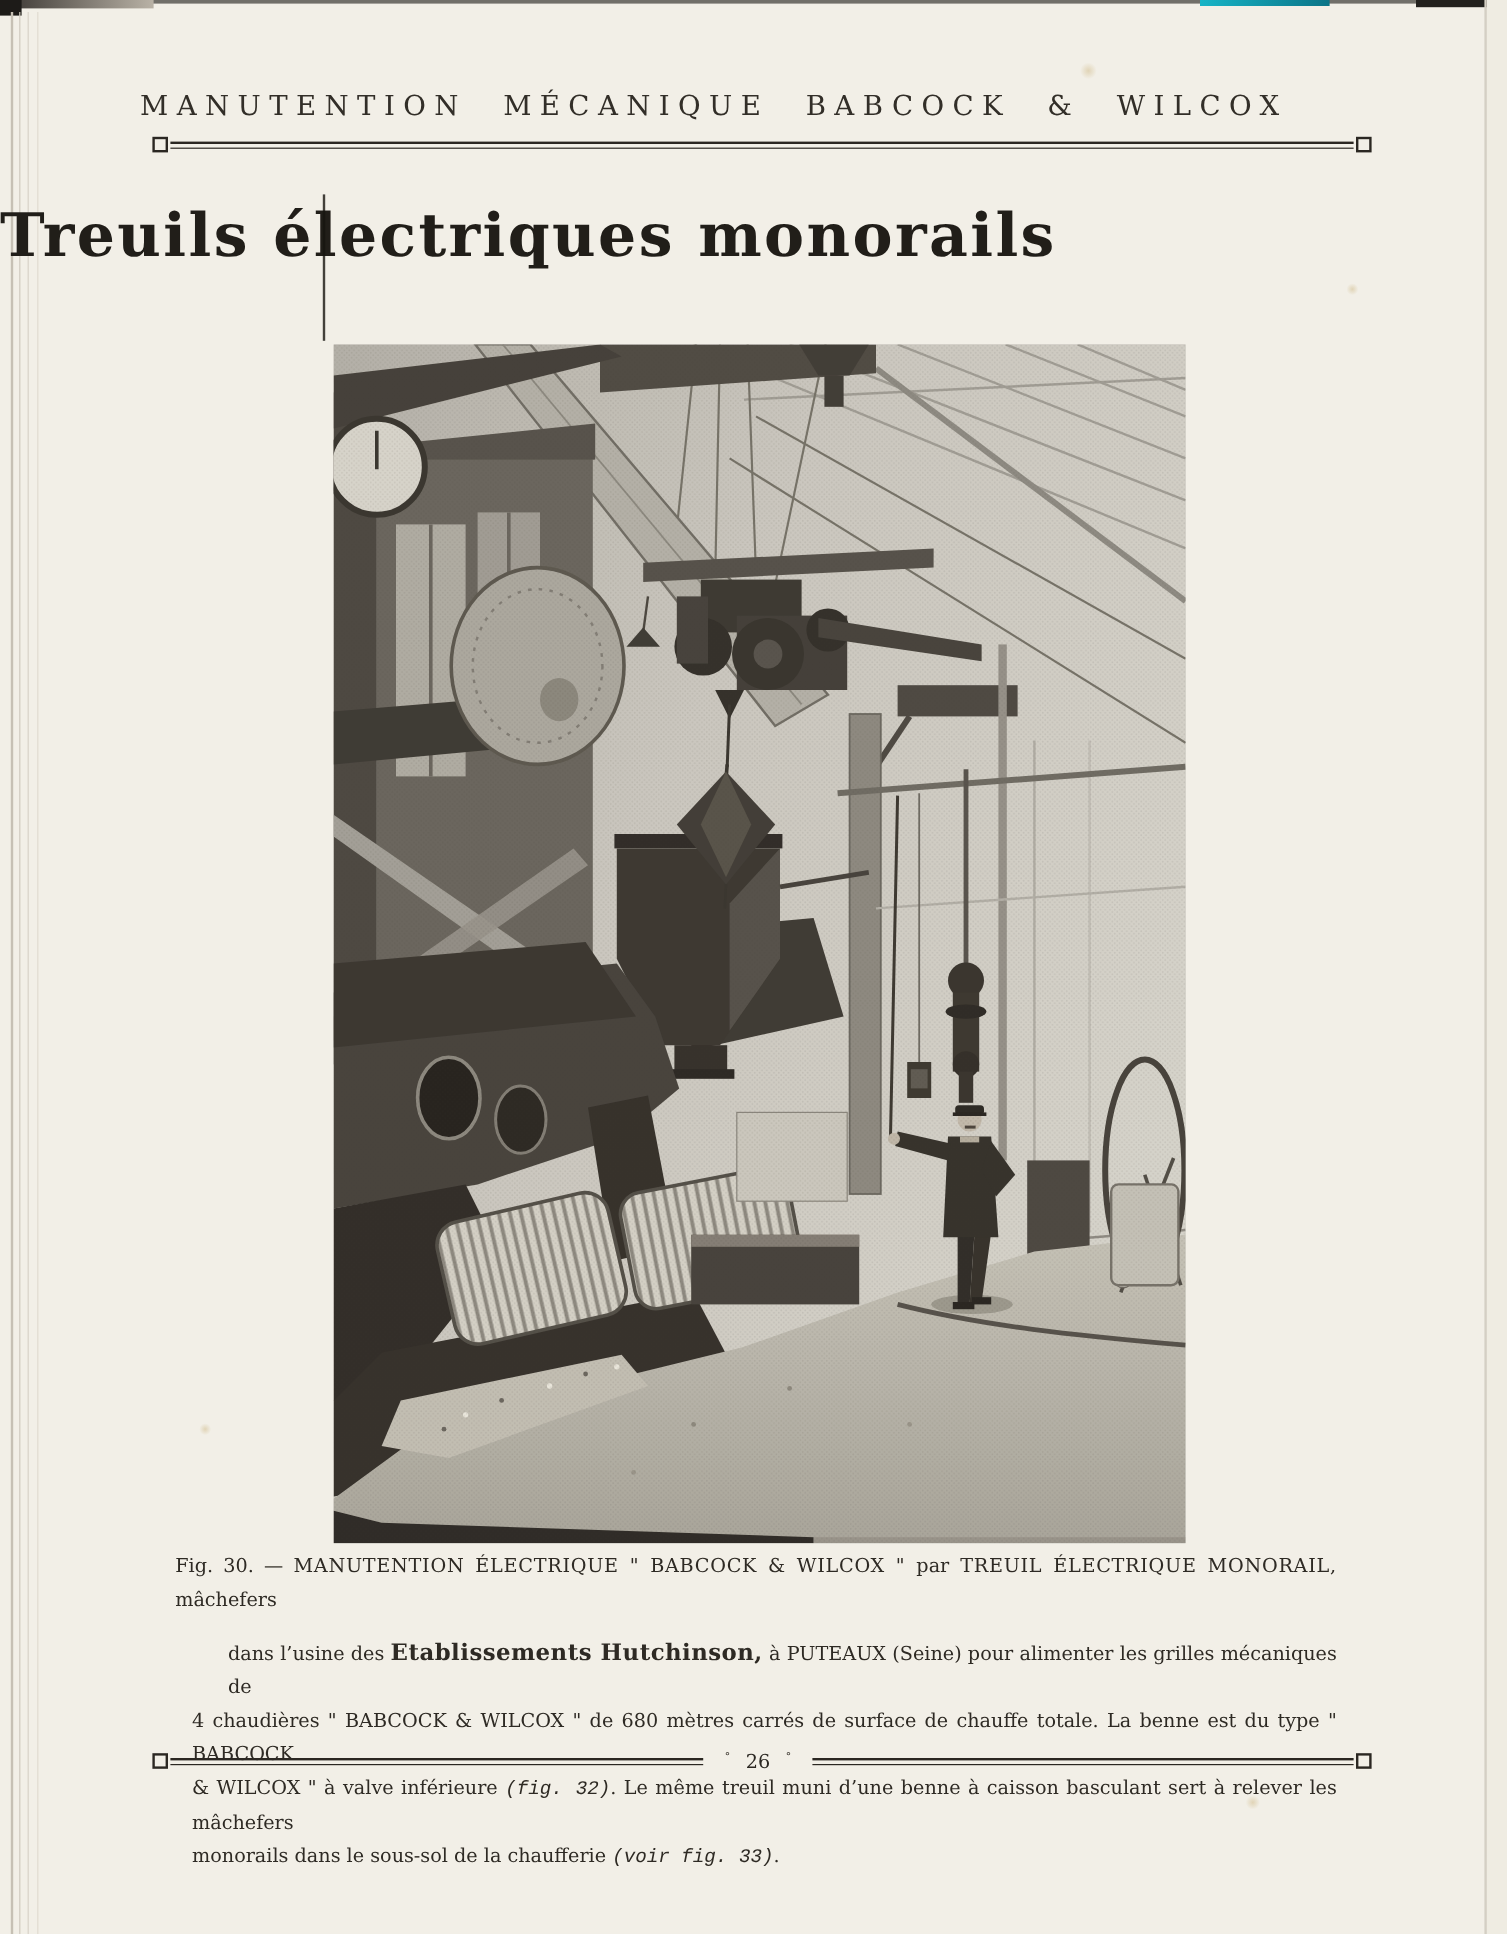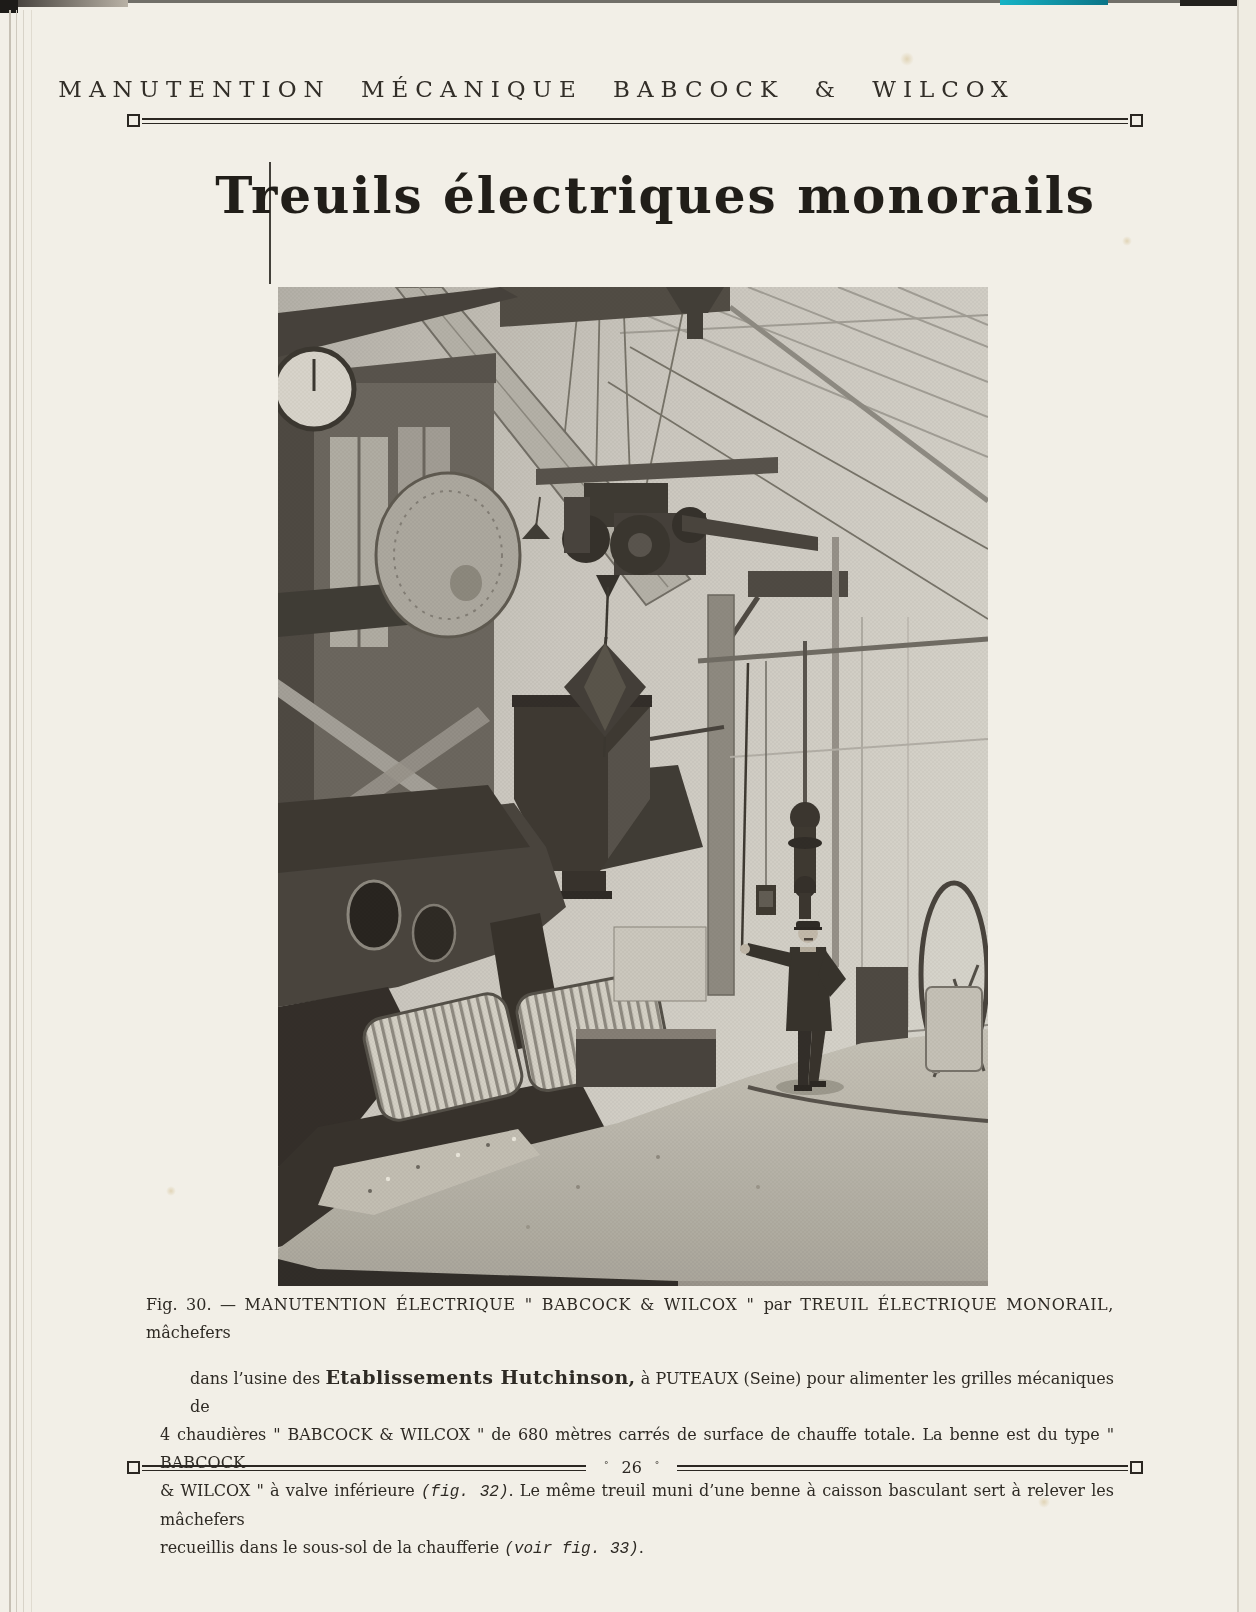--- a/index.html
+++ b/index.html
@@ -22,31 +22,31 @@
   .edge-l.e2{left:16px;}
   .edge-l.e3{left:23px;background:#d8d3c8;}
   .edge-l.e4{left:31px;background:#e0dbd0;}
   .edge-r-line{left:1237px;top:0;width:2px;height:1612px;background:#d4cfc4;}
   .edge-r-zone{left:1239px;top:0;width:17px;height:1612px;background:#efecE2;}
   .fox{border-radius:50%;background:radial-gradient(circle,rgba(189,157,84,.33),rgba(189,157,84,0) 70%);}
   .plate-edge{left:269px;top:162px;width:2px;height:122px;background:#17140f;opacity:.8;}
 
   
   .header-title{
-    left:0;top:76px;width:1073px;text-align:center;
+    left:0;top:76px;width:1073px;text-align:right;
     font-size:23px;letter-spacing:7px;word-spacing:16px;color:#322e28;
   }
   .rule{display:flex;align-items:center;}
   .header-rule{left:127px;top:114px;width:1016px;}
   .sq{width:9px;height:9px;border:2px solid #2b2722;background:transparent;flex:0 0 auto;}
   .dline{height:3px;border-top:2px solid #2b2722;border-bottom:1px solid #2b2722;flex:1 1 auto;margin:0 2px;}
 
   
   .section-title{
-    left:12px;top:166px;width:1084px;margin:0;text-align:right;
+    left:0;top:166px;width:1084px;margin:0;text-align:left;
     font-size:50px;font-weight:bold;letter-spacing:2px;color:#211e19;
   }
 
   
   .photo{left:278px;top:287px;width:710px;height:999px;margin:0;background:#c9c6be;}
   .photo svg{display:block;}
 
   
   .caption{left:146px;top:1291px;width:968px;font-size:16px;line-height:28px;color:#2e2a24;}
   .cap-line{text-align:justify;text-align-last:justify;}
@@ -313,21 +313,21 @@
     <rect width="710" height="999" fill="url(#ht)" opacity="0.10"></rect>
     <rect width="710" height="999" fill="#8b7d5a" opacity="0.05"></rect>
   </svg>
 </figure>
 
 <div class="abs caption">
   <div class="cap-line l1"><span>Fig. 30. — </span><span class="caps">MANUTENTION ÉLECTRIQUE</span><span class="caps"> " BABCOCK &amp; WILCOX " </span><span>par</span><span class="caps"> TREUIL ÉLECTRIQUE MONORAIL,</span><span> mâchefers</span></div>
   <div class="cap-line l2"><span>dans l’usine des </span><span class="b">Etablissements Hutchinson,</span><span> à PUTEAUX (Seine) pour alimenter les grilles mécaniques de</span></div>
   <div class="cap-line l3"><span>4 chaudières " BABCOCK &amp; WILCOX " de 680 mètres carrés de surface de chauffe totale. La benne est du type " BABCOCK</span></div>
   <div class="cap-line l4"><span>&amp; WILCOX " à valve inférieure </span><span class="i">(fig. 32)</span><span>. Le même treuil muni d’une benne à caisson basculant sert à relever les mâchefers</span></div>
-  <div class="cap-line l5"><span>recueillis dans le sous-sol de la chaufferie </span><span class="i">(voir fig. 33)</span><span>.</span></div>
+  <div class="cap-line l5"><span>monorails dans le sous-sol de la chaufferie </span><span class="i">(voir fig. 33)</span><span>.</span></div>
 </div>
 
 <div class="abs rule footer">
   <span class="sq"></span>
   <span class="dline fl1"></span>
   <span class="pageno">
     <span class="orn">°</span>
     <span>26</span>
     <span class="orn">°</span>
   </span>

